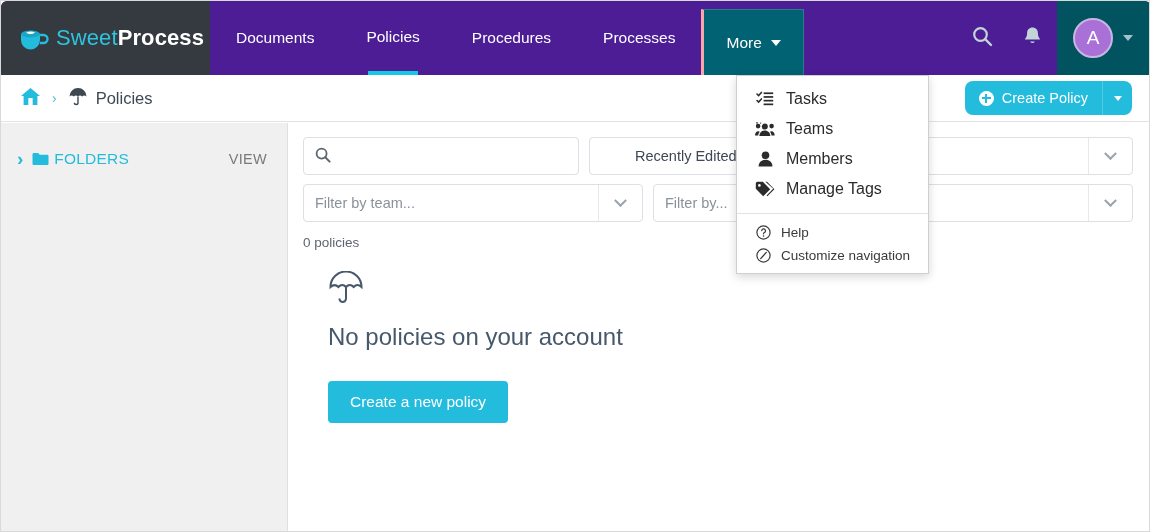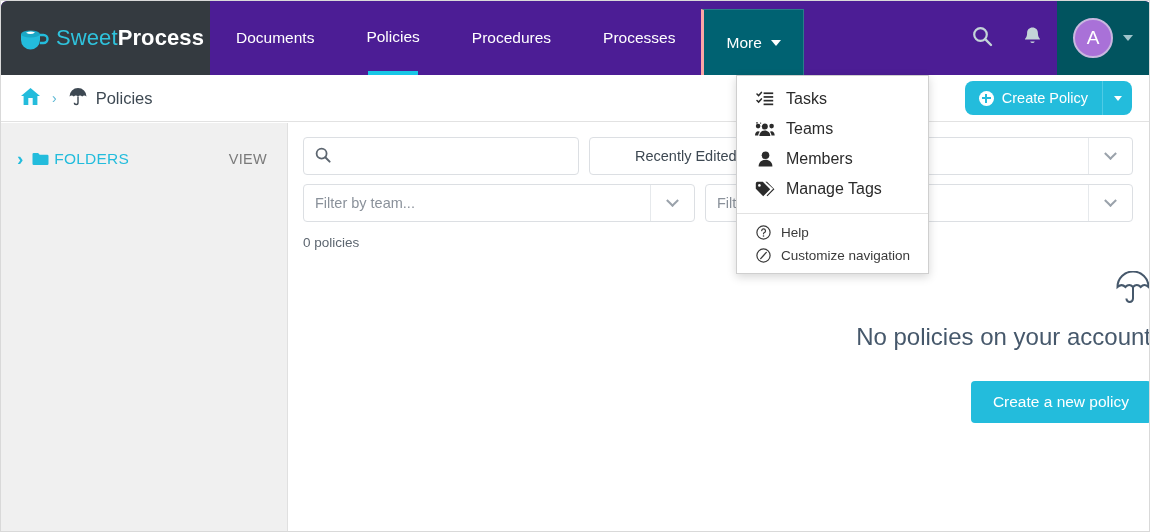--- a/index.html
+++ b/index.html
@@ -189,21 +189,21 @@
     height: 38px; background: #fff;
     border: 1px solid #dcdfe3; border-radius: 4px;
     display: flex; align-items: center;
     padding: 0 11px;
     font-size: 14.5px; color: #5d6670;
     position: relative;
   }
   .field.search { width: 276px; gap: 9px; }
   .field.sort { width: 199px; padding-left: 45px; }
   .field.tag { flex: 1; padding-right: 0; }
-  .field.team { width: 392px; padding-right: 0; }
+  .field.team { width: 340px; padding-right: 0; }
   .field.other { flex: 1; padding-right: 0; }
   .field-placeholder { color: #8a919a; }
   .field-value { color: #3d4852; }
   .sel-caret-zone {
     margin-left: auto; width: 44px; height: 100%;
     display: flex; align-items: center; justify-content: center;
     border-left: 1px solid #e6e9ec;
     cursor: pointer;
   }
   .sel-caret {
@@ -211,21 +211,21 @@
     border-right: 2px solid #9aa2ab;
     border-bottom: 2px solid #9aa2ab;
     transform: rotate(45deg) translate(-2px,-2px);
   }
   .count-line {
     margin-top: 13px; font-size: 13.5px; color: #5d6670;
   }
 
   .empty-state {
     position: absolute; top: 148px; left: 0; right: 0;
-    display: flex; flex-direction: column; align-items: flex-end; padding-left: 40px;
+    display: flex; flex-direction: column; align-items: flex-start; padding-left: 40px;
   }
   .empty-icon { margin-bottom: 14px; }
   .empty-title {
     font-size: 24px; color: #46586b; font-weight: 400;
     margin-bottom: 30px;
   }
   .empty-cta {
     background: #23bcdc; color: #ffffff;
     font-size: 15.5px; border: none; border-radius: 4px;
     padding: 12px 22px; cursor: pointer;

